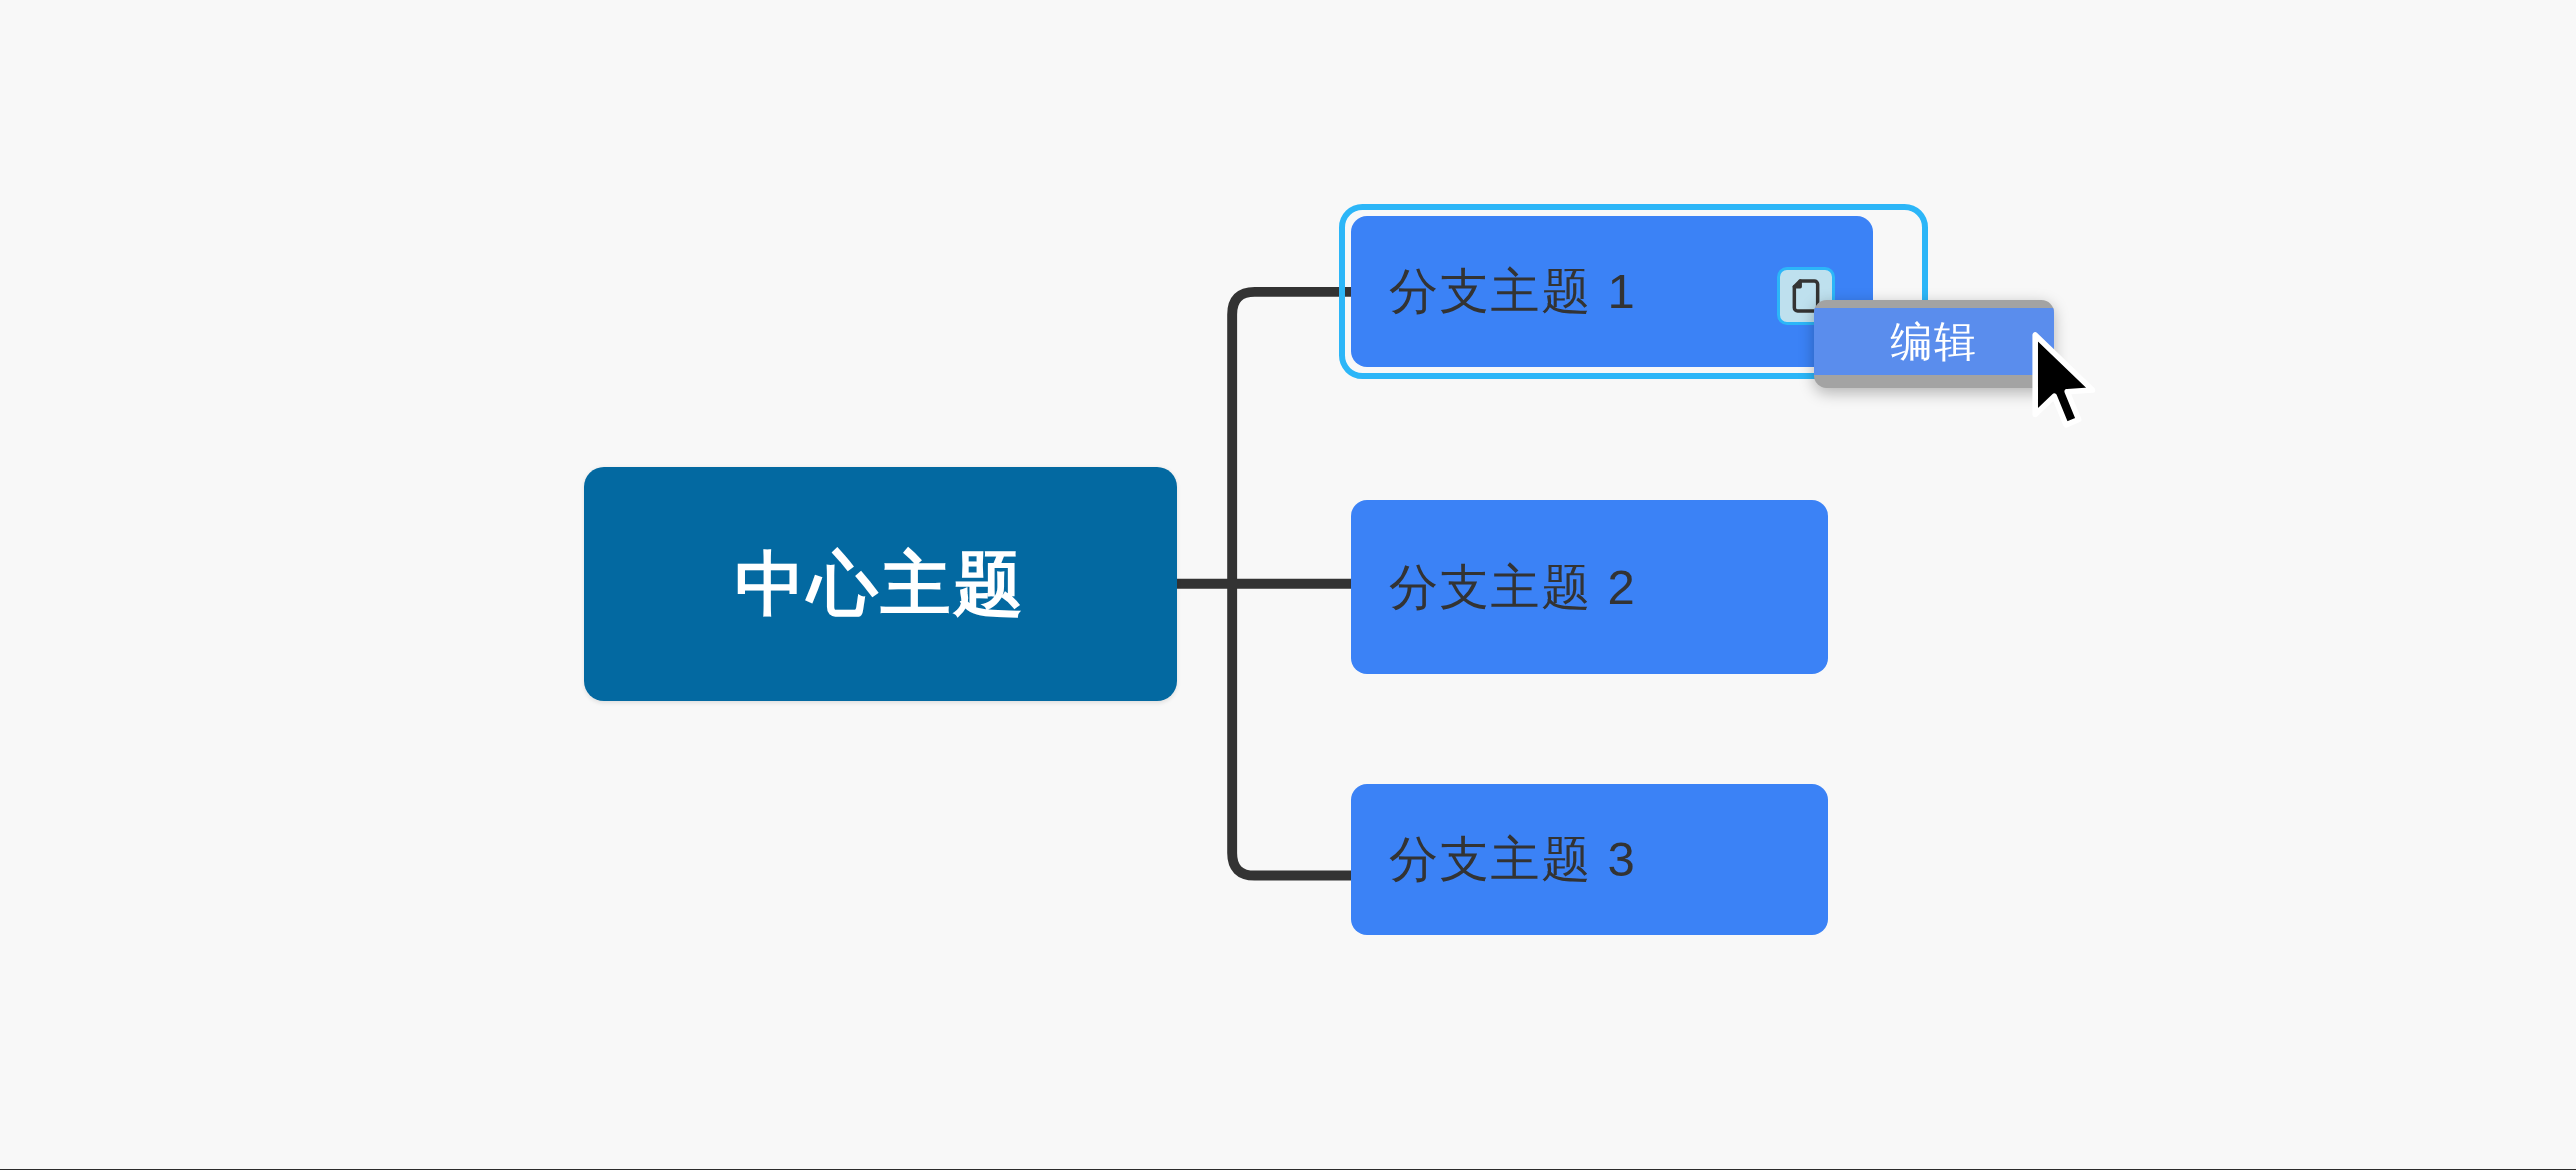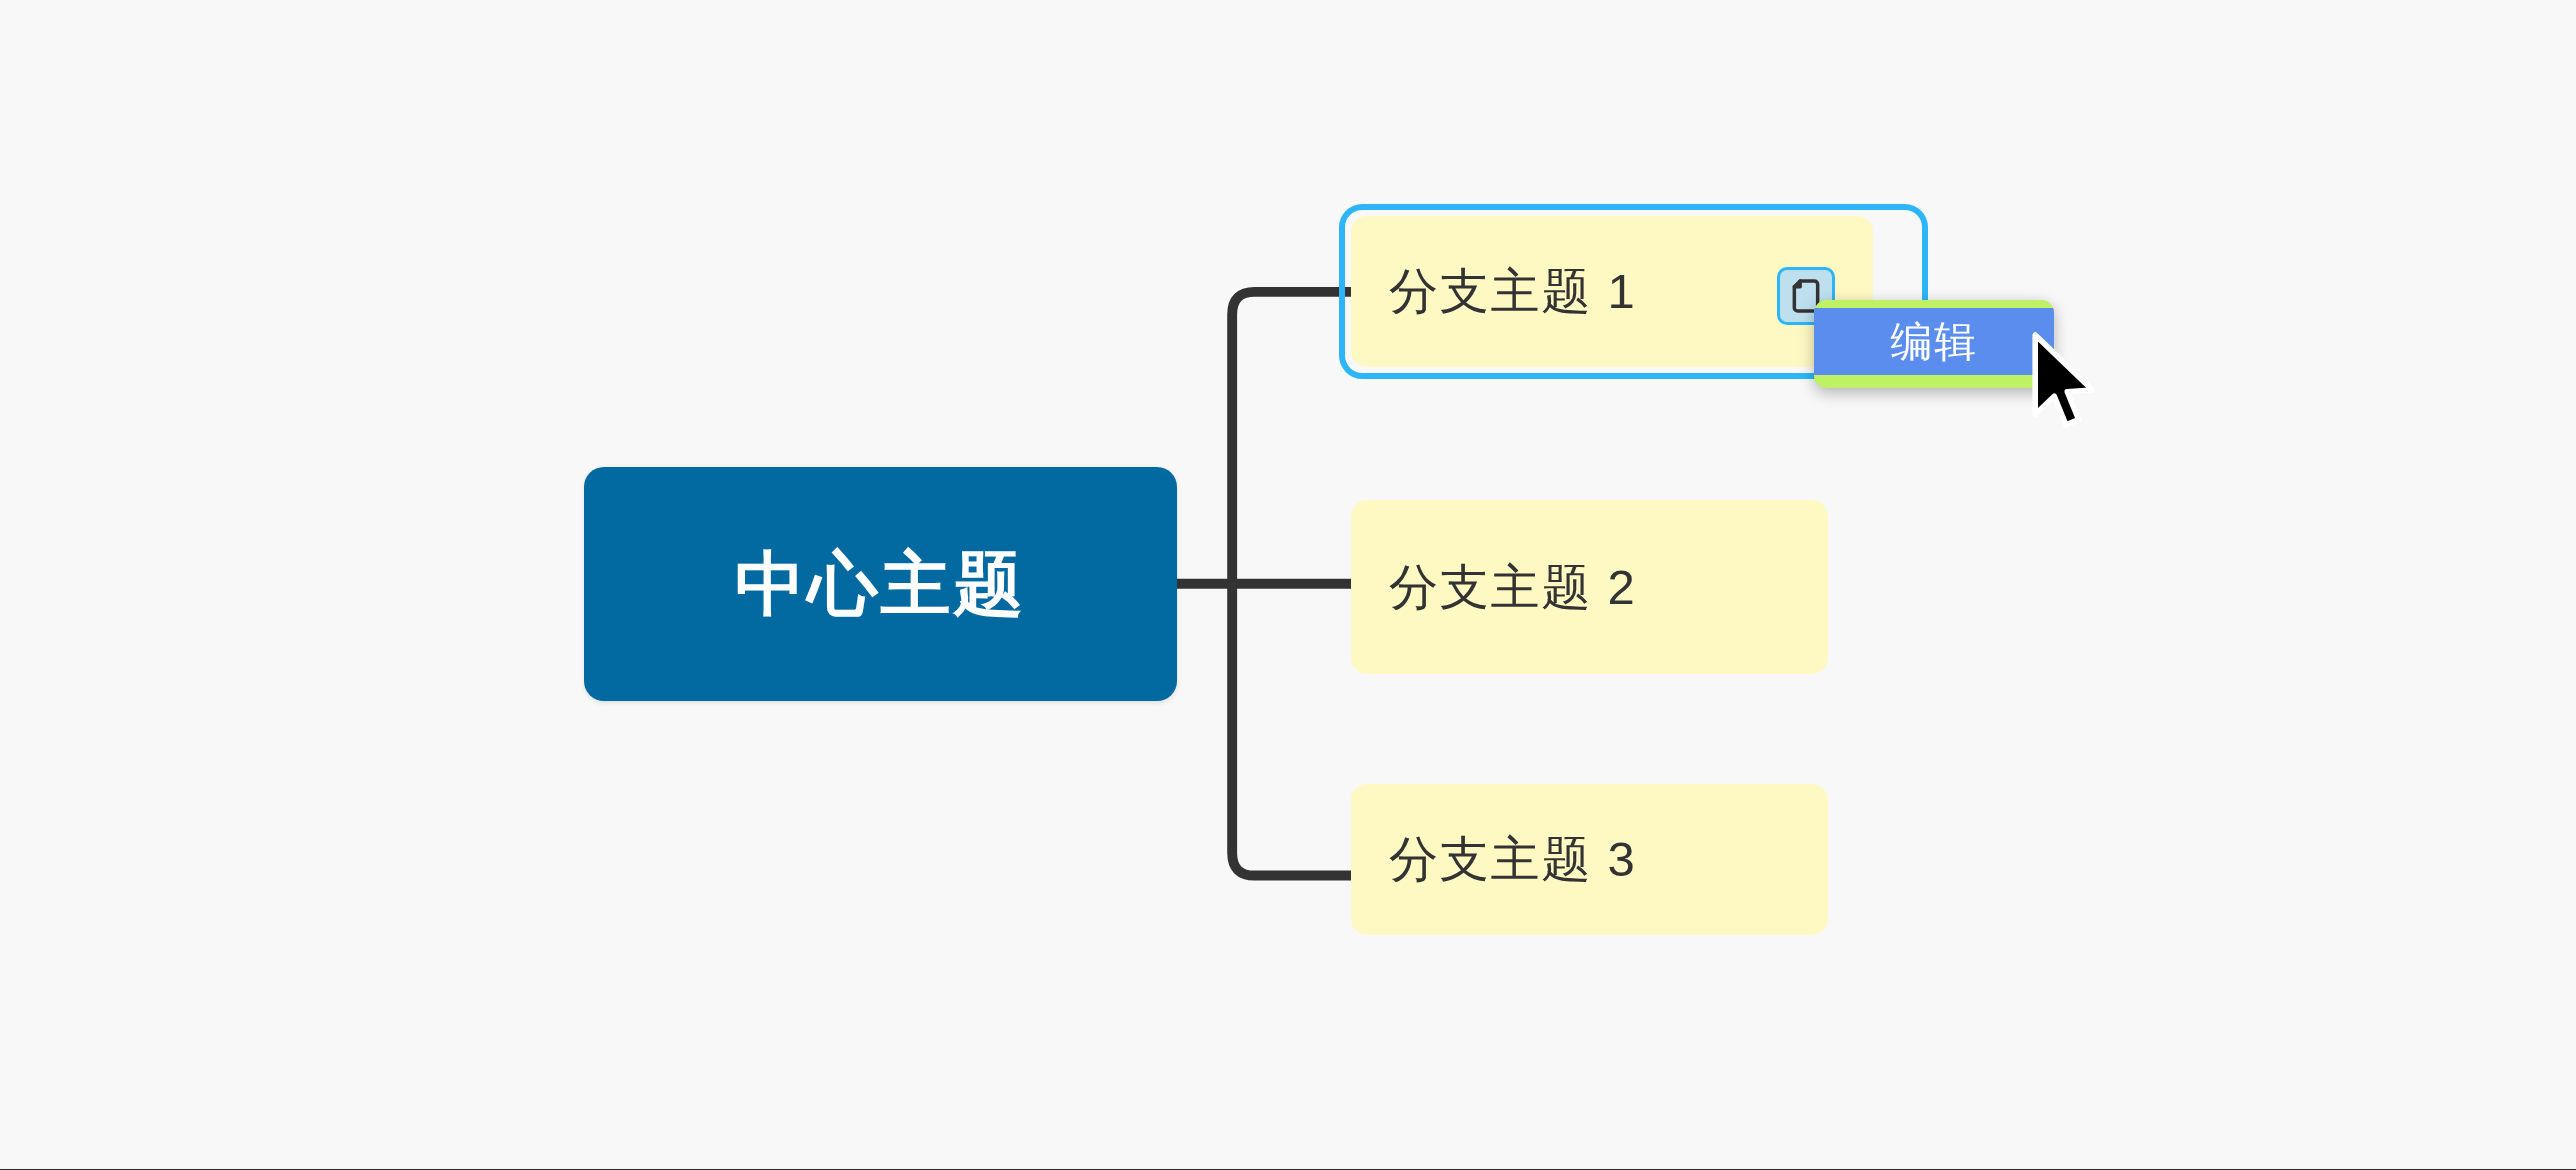--- a/index.html
+++ b/index.html
@@ -53,21 +53,21 @@
   }
   .node-root .node-label {
     color: #ffffff;
     font-size: 70px;
     font-weight: 700;
     letter-spacing: 2.7px;
     line-height: 1;
   }
 
   .node-branch {
-    background: #fef9c3;
+    background: #3b82f6;
     border-radius: 16px;
     justify-content: flex-start;
     padding: 0 38px;
   }
   .node-branch .node-label {
     color: #333333;
     font-size: 49px;
     font-weight: 400;
     letter-spacing: 1.8px;
     line-height: 1;
@@ -123,21 +123,21 @@
     justify-content: center;
   }
   .node-badge svg { display: block; }
 
   
   #context-menu {
     position: absolute;
     left: 1814px;
     top: 300px;
     width: 240px;
-    background: #bef264;
+    background: #a3a3a3;
     border-radius: 12.6px;
     box-shadow: 0 4.5px 14.4px rgba(0,0,0,0.28);
     overflow: hidden;
     padding: 8px 0 12.6px 0;
     box-sizing: border-box;
   }
   .menu-item {
     height: 67px;
     display: flex;
     align-items: center;

